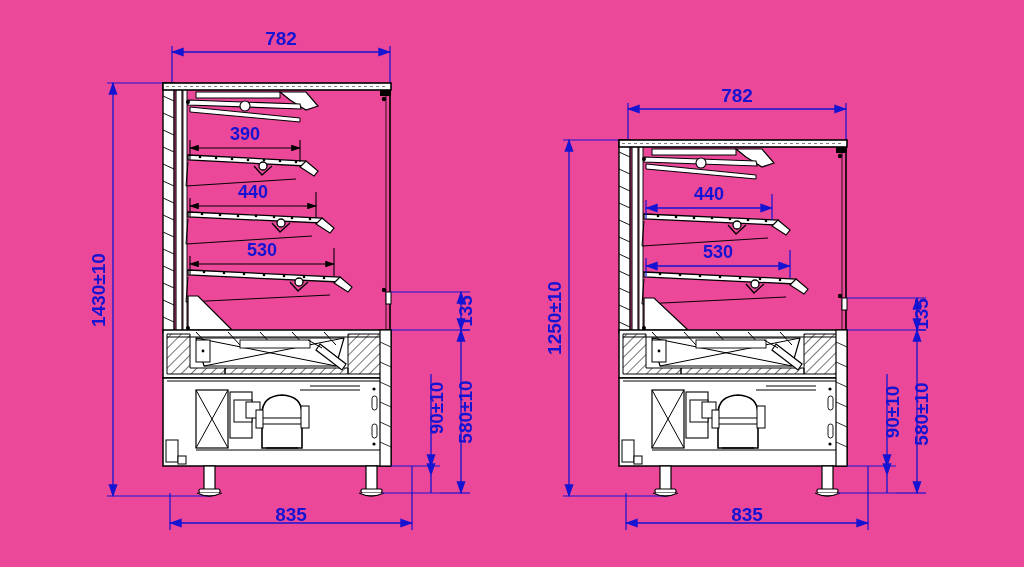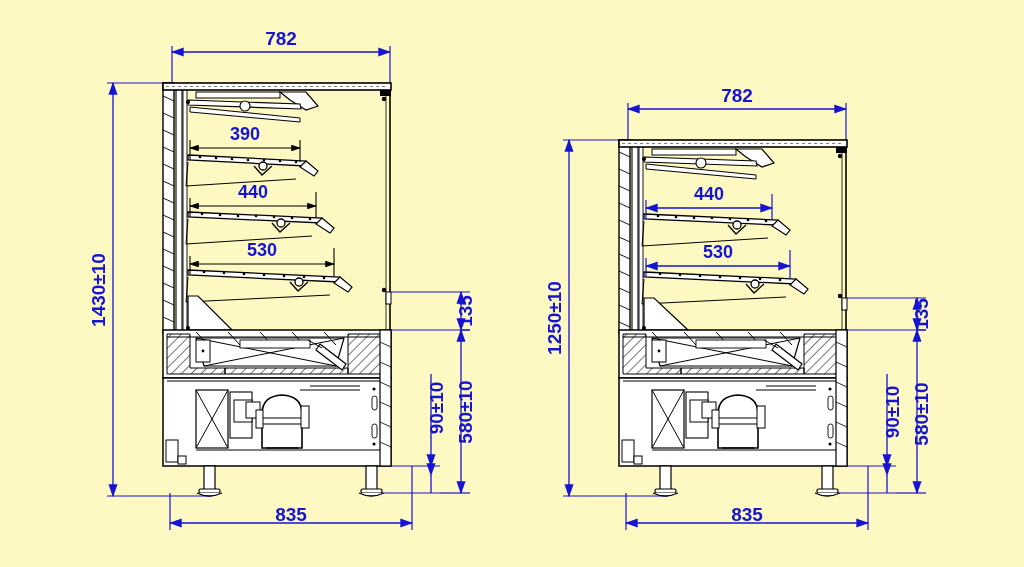--- a/index.html
+++ b/index.html
@@ -1,18 +1,18 @@
 <!DOCTYPE html>
 <html><head>
 <meta charset="utf-8">
 <style>
   html,body{margin:0;padding:0;background:#ffffff;}
   body{width:1024px;height:567px;overflow:hidden;
        font-family:"Liberation Sans", sans-serif;}
-  #stage{position:relative;width:1024px;height:567px;background:#fef9c3;}
+  #stage{position:relative;width:1024px;height:567px;background:#ec4899;}
   svg{display:block;}
   .dimtxt{font-family:"Liberation Sans", sans-serif;font-weight:bold;}
 </style>
 </head>
 <body>
 
 <div id="stage">
 <svg width="1024" height="567" viewBox="0 0 1024 567">
 
   <defs>

